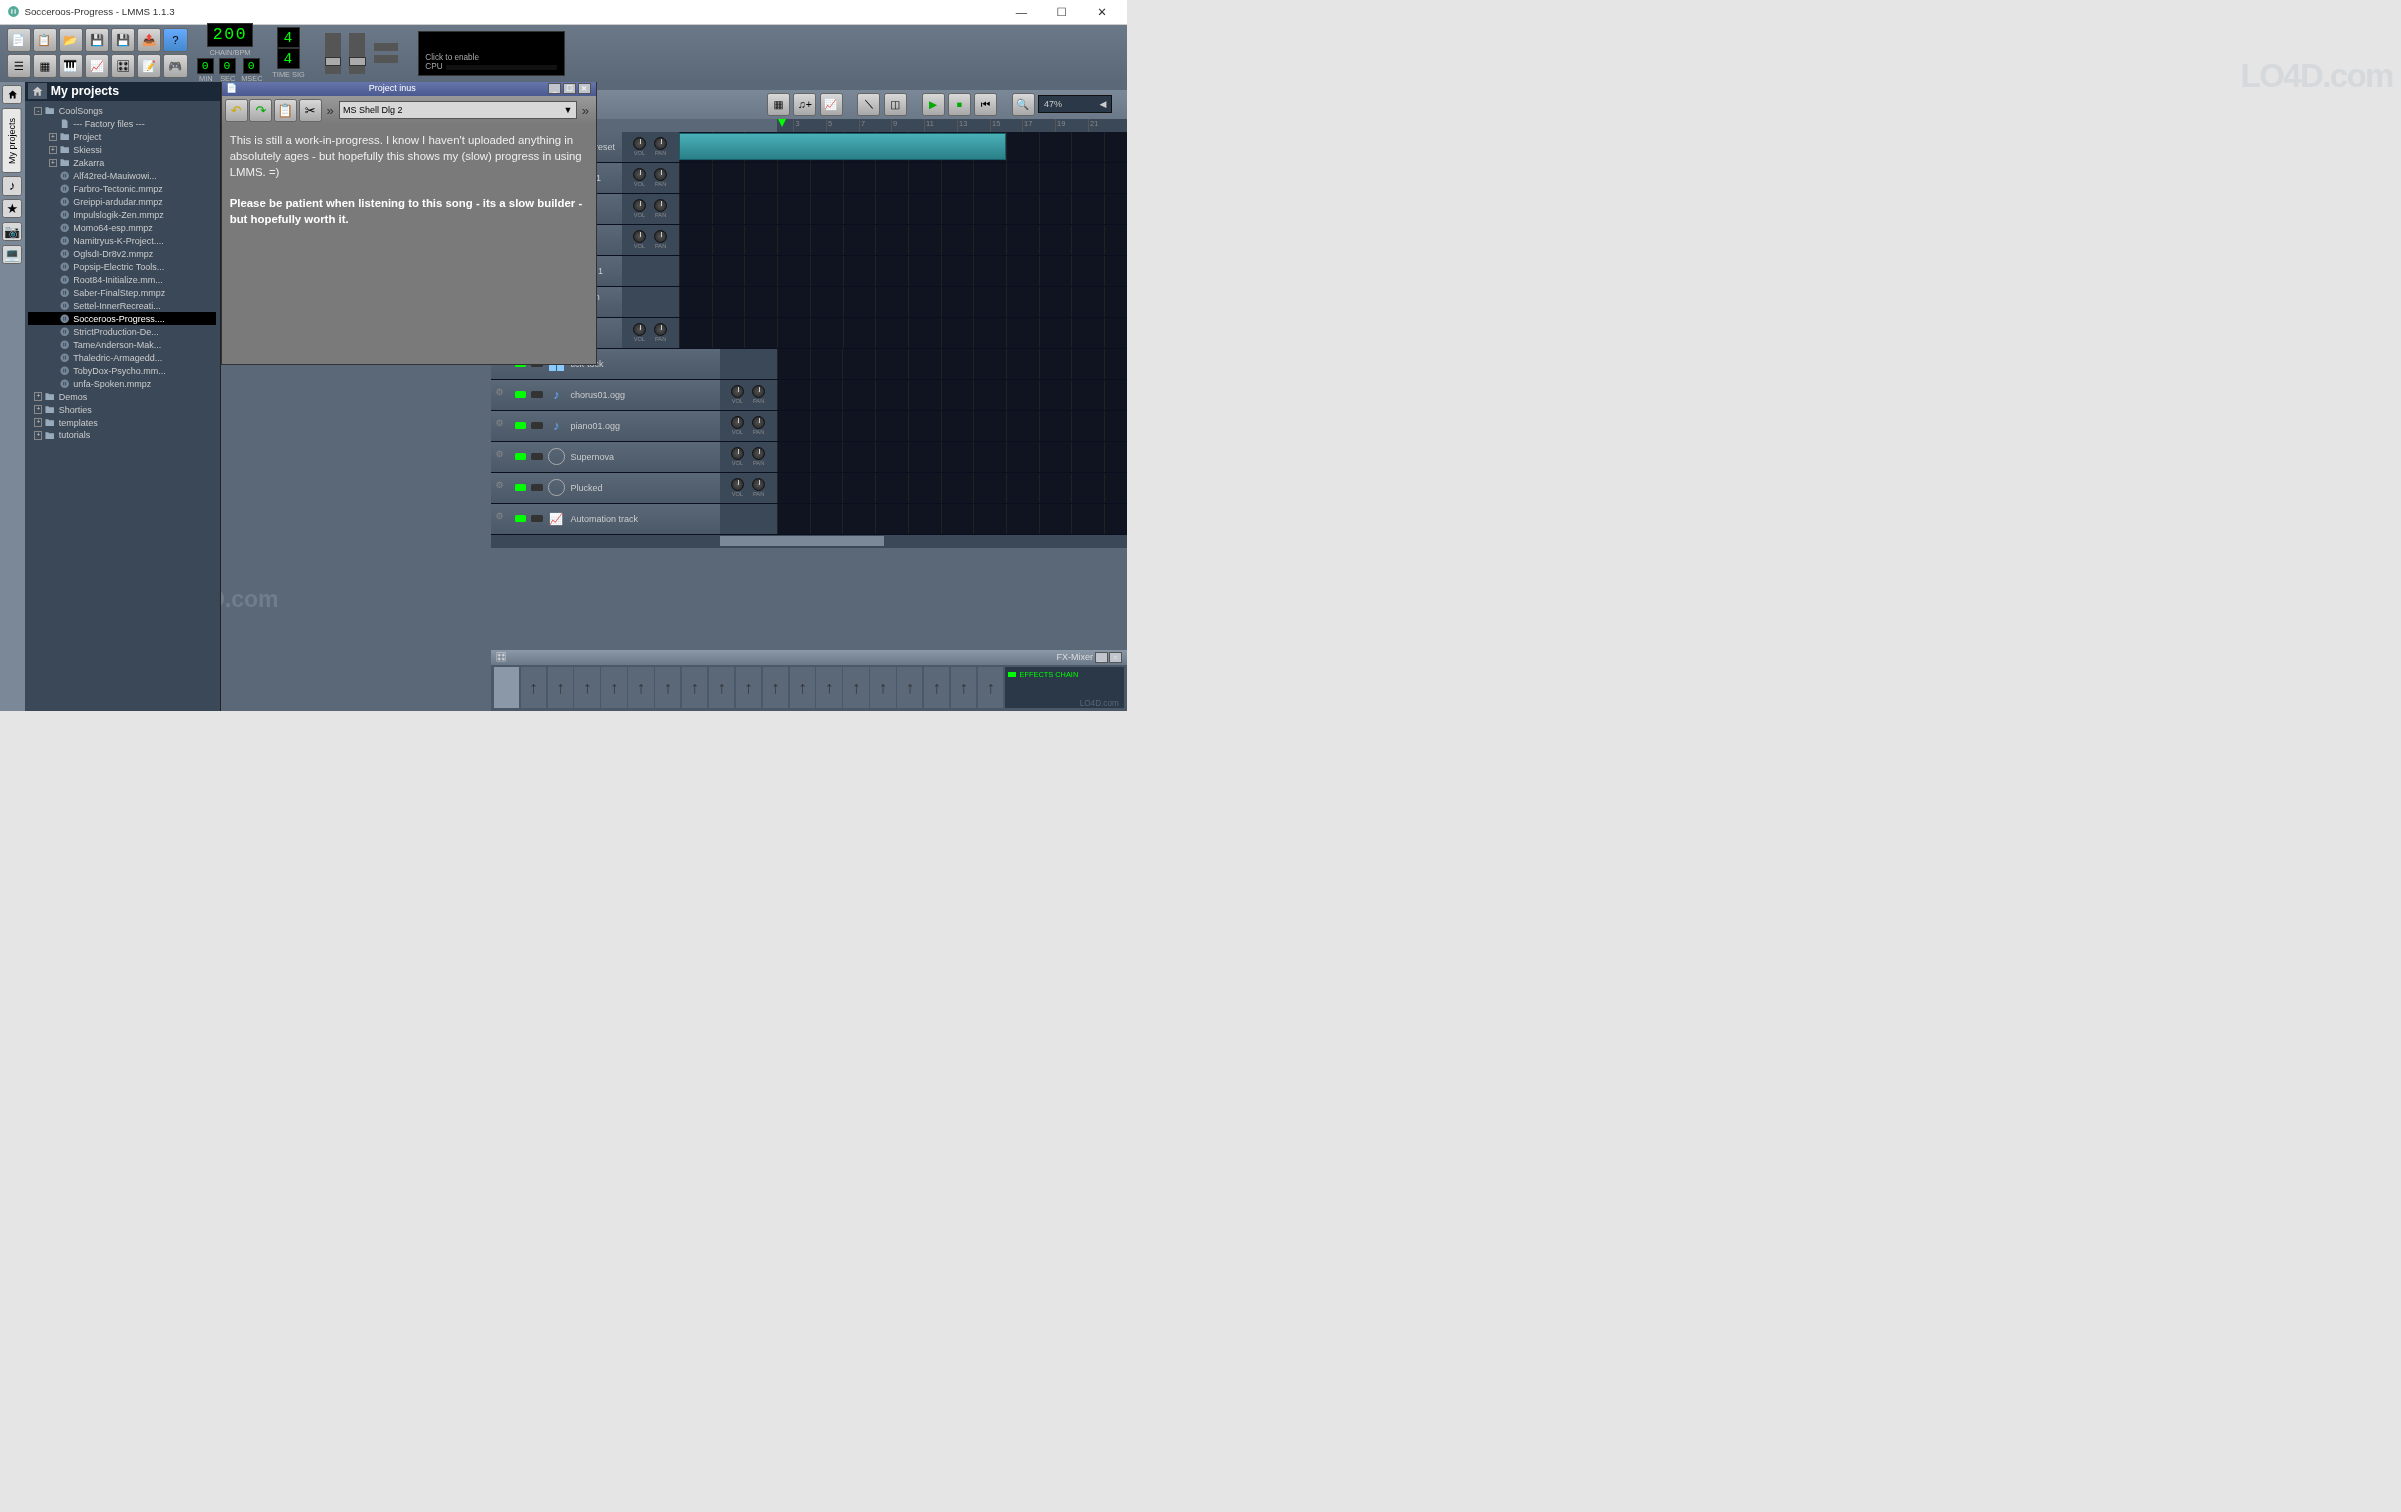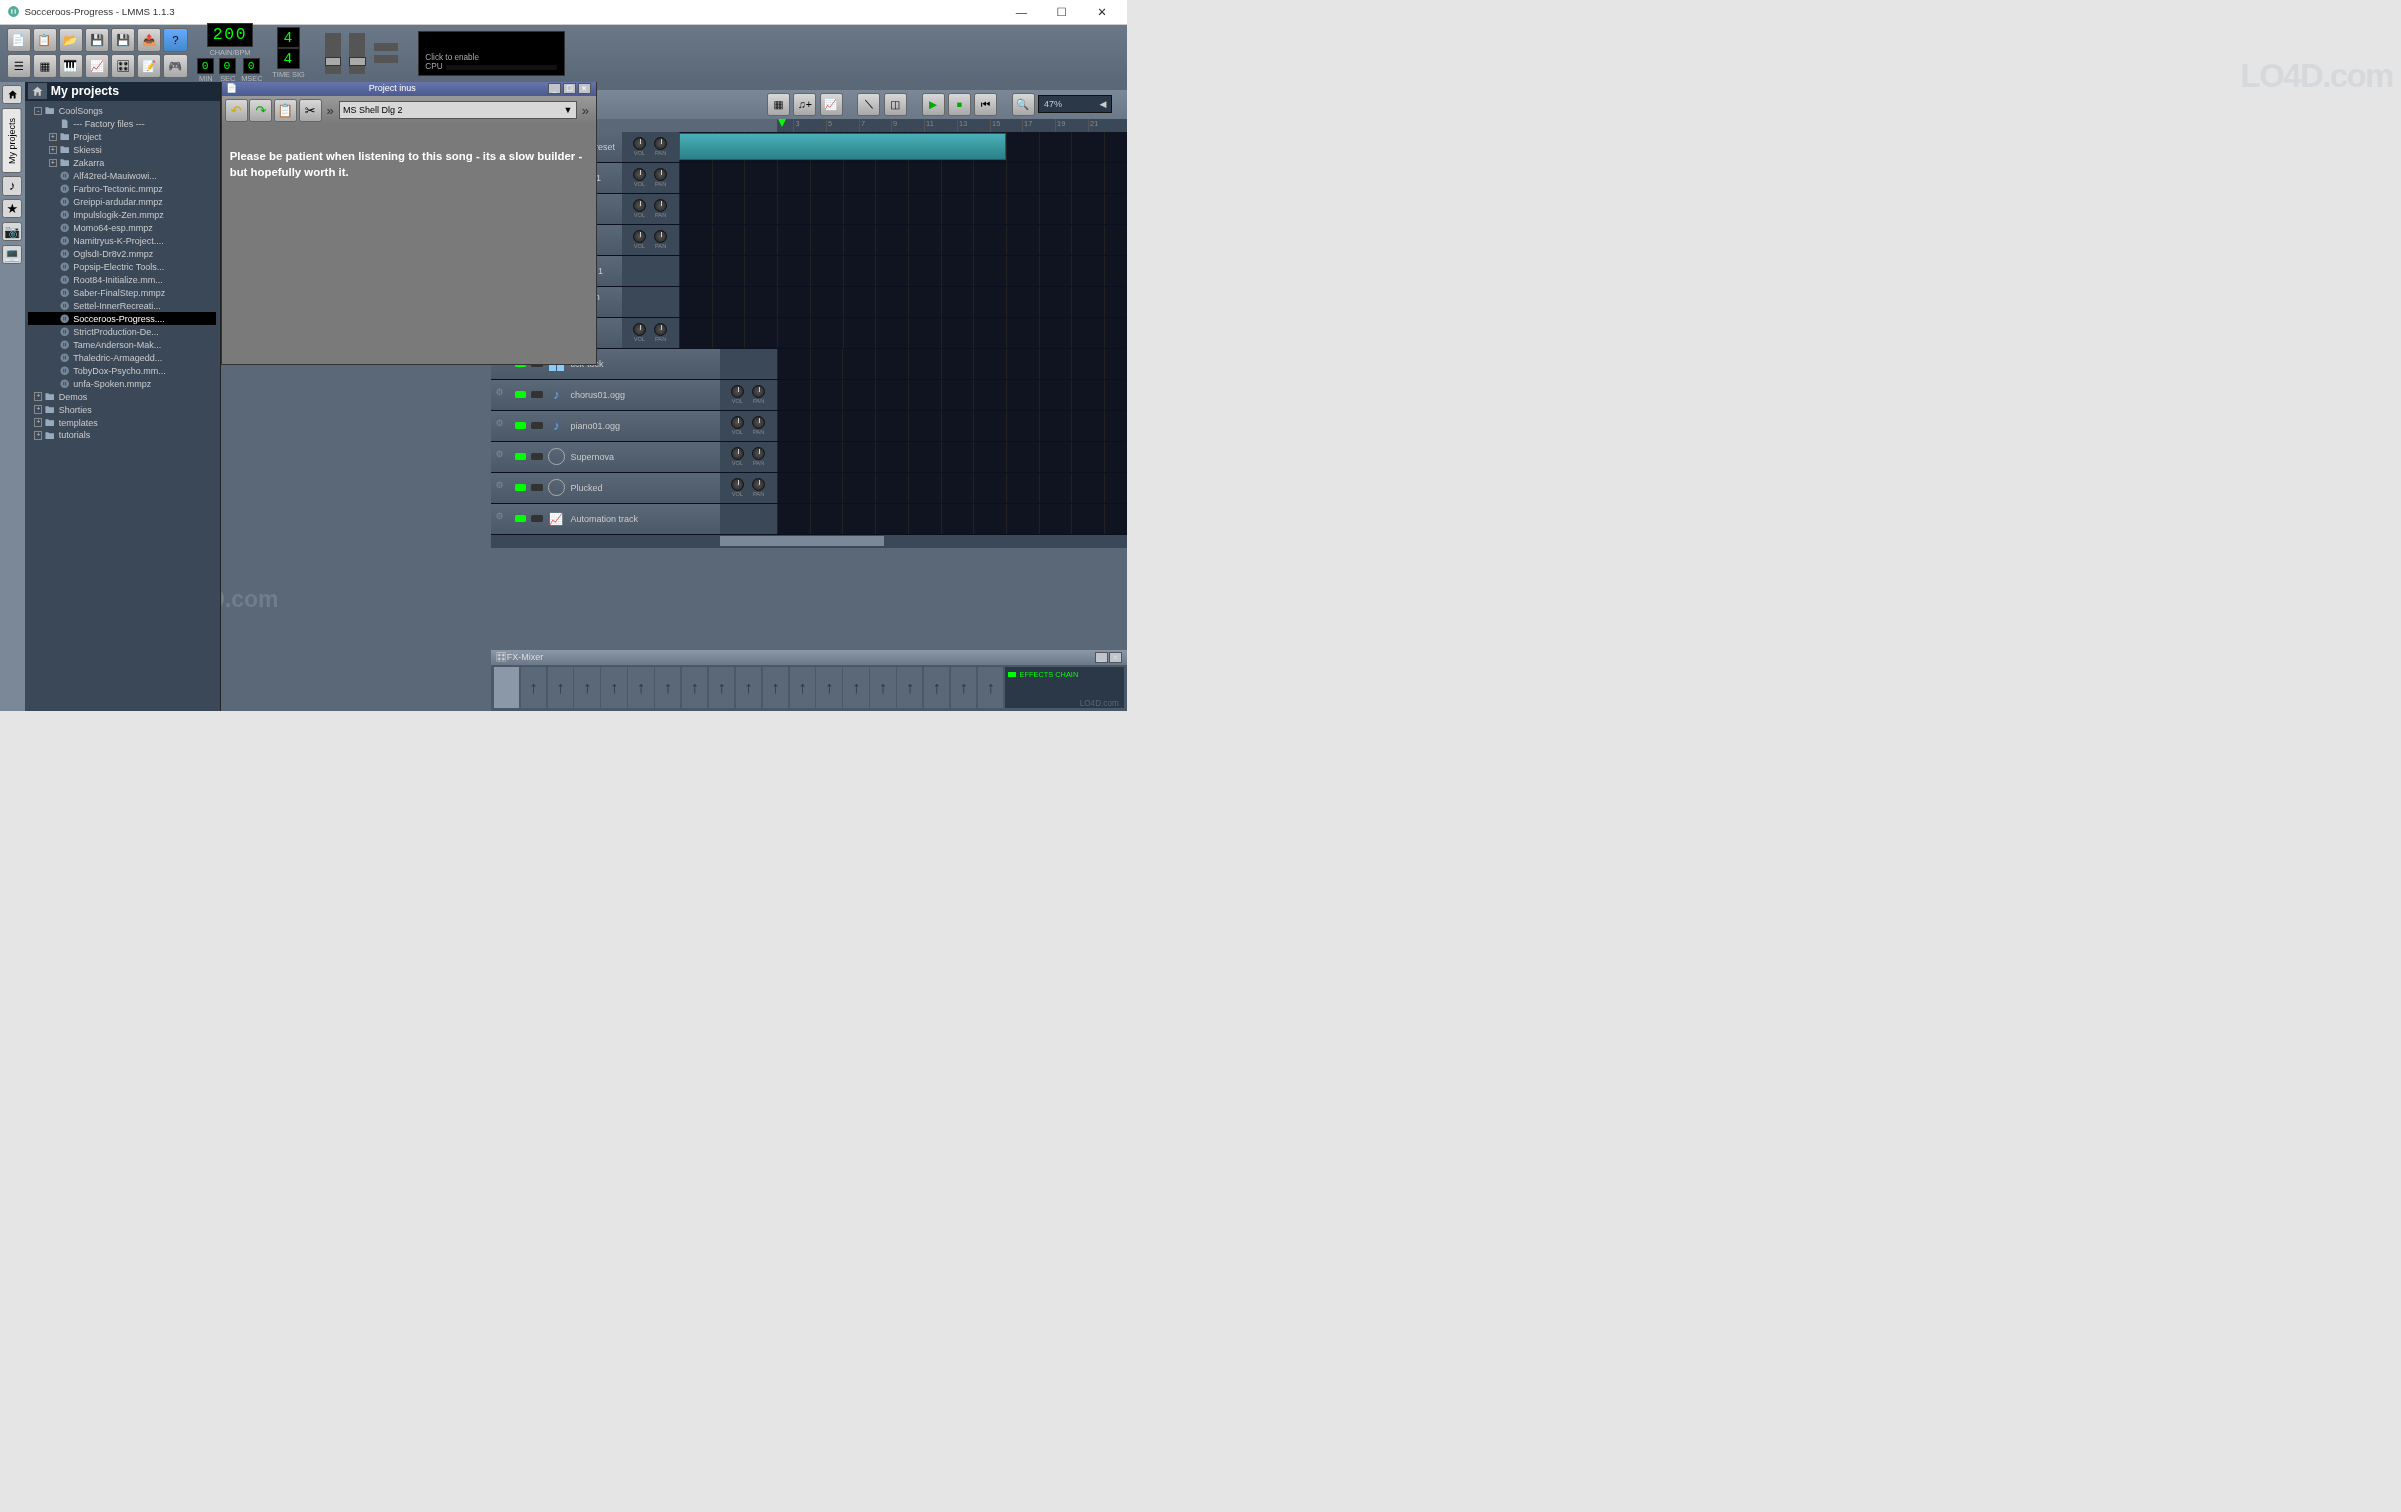--- a/index.html
+++ b/index.html
@@ -71,21 +71,21 @@
 .notes-title { height: 16.4px; background: linear-gradient(#6a7ab0, #4a5a90); display: flex; align-items: center; padding: 0 4.9px; color: #fff; font-size: 9px; }
 .notes-title-text { flex: 1; text-align: center; }
 .win-ctrl-sm { width: 13px; height: 11.4px; background: #c0c4cc; border: 0.8px solid #555; margin-left: 1.6px; display: flex; align-items: center; justify-content: center; font-size: 7.4px; }
 .notes-toolbar { height: 28px; background: linear-gradient(#9a9a9a, #7a7a7a); display: flex; align-items: center; padding: 0 3.3px; gap: 1.6px; }
 .notes-btn { width: 23px; height: 23px; background: linear-gradient(#d8d8d8, #a8a8a8); border: 0.8px solid #666; border-radius: 2.5px; display: flex; align-items: center; justify-content: center; }
 .font-select { flex: 1; height: 18px; background: #d8d8d8; border: 0.8px solid #555; font-size: 9px; padding: 0 3.3px; display: flex; align-items: center; }
 .notes-body { flex: 1; background: #7a7a7a; padding: 8.2px; color: #eee; font-size: 11.4px; line-height: 1.4; overflow: auto; }
 .notes-body b { color: #fff; }
 .fx-mixer { position: absolute; left: 270px; bottom: 0; right: 0; height: 61px; background: #4a5868; }
 .fx-title { height: 14.7px; background: linear-gradient(#8a98a8, #6a7888); display: flex; align-items: center; padding: 0 4.9px; color: #ddd; font-size: 9px; }
-.fx-title-text { flex: 1; text-align: left; }
+.fx-title-text { flex: 1; text-align: right; }
 .fx-content { flex: 1; display: flex; align-items: center; padding: 3.3px; gap: 1.6px; height: 46px; overflow: hidden; }
 .fx-slot { width: 28px; height: 41px; background: #5a6878; display: flex; align-items: center; justify-content: center; }
 .fx-slot.master { background: #8a98a8; }
 .fx-arrow { color: #333; font-size: 16.4px; }
 .fx-chain { width: 131px; height: 41px; background: #2a3848; color: #0f0; font-size: 7.4px; padding: 3.3px; display: flex; align-items: flex-start; }
 .fx-chain-led { width: 8.2px; height: 4.9px; background: #0f0; margin-right: 3.3px; margin-top: 1.6px; }
 .icon-svg { width: 11.4px; height: 11.4px; fill: currentColor; }
 .bottom-watermark { position: absolute; right: 8.2px; bottom: 3.3px; font-size: 8.2px; color: rgba(200,210,220,0.3); pointer-events: none; }
 .song-title-right { position: absolute; top: 9.8px; right: 3.3px; color: #ddd; font-size: 9.8px; }
 .play-marker { position: absolute; top: 0; left: 286px; width: 9.8px; height: 13px; }
@@ -959,20 +959,21 @@
           <div class="notes-btn">📋</div>
           <div class="notes-btn">✂</div>
           <span style="color:#333;padding:0 3.3px;">»</span>
           <div class="font-select">
               <span>MS Shell Dlg 2</span>
               <span style="margin-left:auto;">▼</span>
             </div>
           <span style="color:#333;padding:0 3.3px;">»</span>
         </div>
         <div class="notes-body">
+          <p>This is still a work-in-progress. I know I haven't uploaded anything in absolutely ages - but hopefully this shows my (slow) progress in using LMMS. =)</p>
           <br>
           <p><b>Please be patient when listening to this song - its a slow builder - but hopefully worth it.</b></p>
         </div>
       </div>
 
       <div class="fx-mixer">
         <div class="fx-title">
           <span>🎛</span>
           <span class="fx-title-text">FX-Mixer</span>
           <div class="win-ctrl-sm">_</div>

